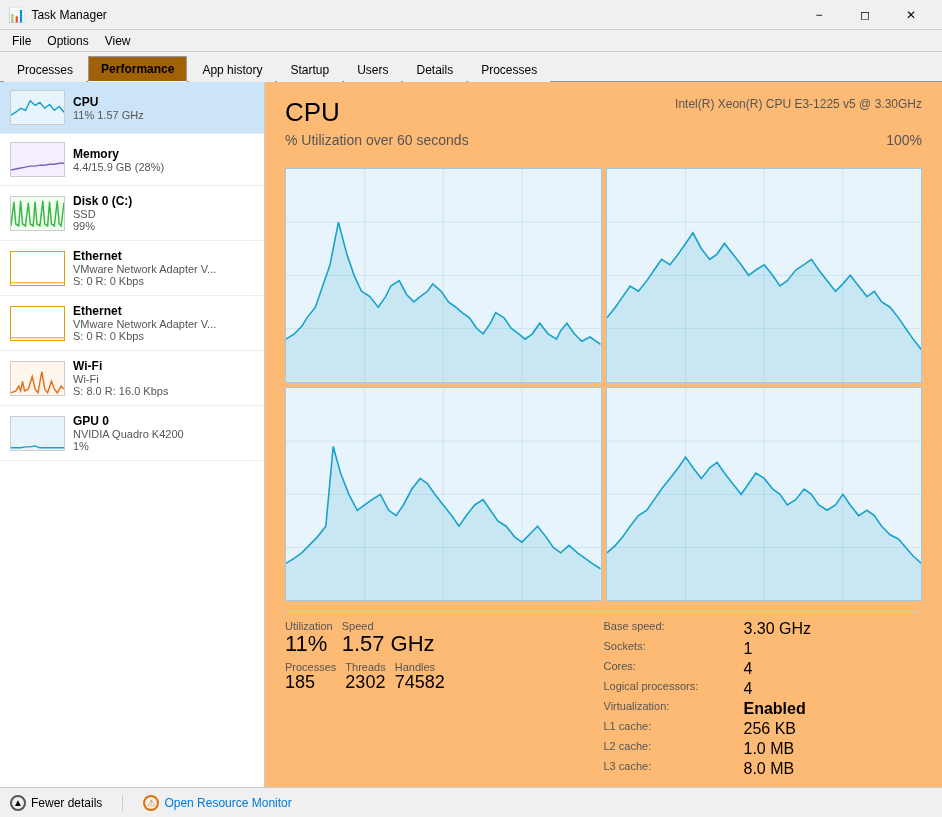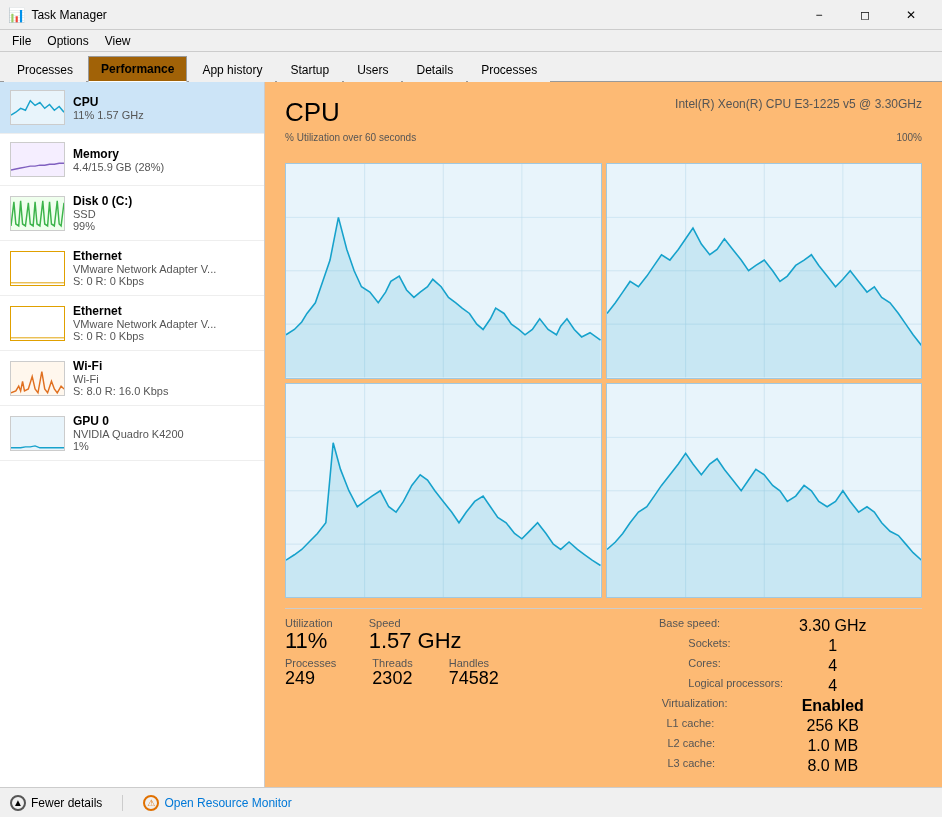--- a/index.html
+++ b/index.html
@@ -71,44 +71,44 @@
     .thumb-ethernet { background: #fff; }
     .thumb-wifi { background: #fff7ed; }
     .thumb-gpu { background: #e8f4fb; }
 
     
     .right-panel { flex: 1; padding: 15px 20px 10px 20px; display: flex; flex-direction: column; overflow: hidden; }
     
     .cpu-header { display: flex; justify-content: space-between; align-items: flex-start; margin-bottom: 4px; }
     .cpu-title { font-size: 26px; font-weight: 300; color: #000; }
     .cpu-model { font-size: 12px; color: #555; text-align: left; }
-    .utilization-label { font-size: 10px; color: #555; margin-bottom: 16px; }
+    .utilization-label { font-size: 14px; color: #555; margin-bottom: 16px; }
 
     
     .charts-grid {
       display: grid; grid-template-columns: 1fr 1fr; grid-template-rows: 1fr 1fr;
       gap: 4px; flex: 1; margin-bottom: 10px;
     }
     .chart-cell {
       border: 1px solid #a0c8e0; background: #e8f4fb; position: relative; overflow: hidden;
     }
     .chart-cell svg { width: 100%; height: 100%; }
 
     
     .stats-section { border-top: 1px solid #ccc; padding-top: 8px; display: flex; gap: 0; }
     .stats-left { flex: 1; }
     .stats-right { flex: 1; }
     .stat-group { margin-bottom: 6px; }
     .stat-label { font-size: 11px; color: #555; }
     .stat-value { font-size: 22px; font-weight: 300; color: #000; line-height: 1.1; }
-    .stat-row { display: flex; gap: 36px; margin-bottom: 4px; }
+    .stat-row { display: flex; gap: 9px; margin-bottom: 4px; }
     .stat-item { }
     
     .info-table { width: 100%; }
-    .info-row { display: flex; margin-bottom: 2px; justify-content: center; }
+    .info-row { display: flex; margin-bottom: 2px; }
     .info-key { font-size: 11px; color: #555; width: 140px; flex-shrink: 0; }
     .info-val { font-size: 16px; color: #000; }
     .info-val.bold { font-weight: 700; }
 
     
     .footer {
       height: 30px; display: flex; align-items: center; gap: 20px;
       background: #f0f0f0; border-top: 1px solid #ccc; padding: 0 10px;
     }
     .footer-btn {
@@ -330,21 +330,21 @@
             <div class="stat-value">11%</div>
           </div>
           <div class="stat-item">
             <div class="stat-label">Speed</div>
             <div class="stat-value">1.57 GHz</div>
           </div>
         </div>
         <div class="stat-row">
           <div class="stat-item">
             <div class="stat-label">Processes</div>
-            <div class="stat-value" style="font-size:18px;">249</div>
+            <div class="stat-value" style="font-size:18px;">185</div>
           </div>
           <div class="stat-item">
             <div class="stat-label">Threads</div>
             <div class="stat-value" style="font-size:18px;">2302</div>
           </div>
           <div class="stat-item">
             <div class="stat-label">Handles</div>
             <div class="stat-value" style="font-size:18px;">74582</div>
           </div>
         </div>

